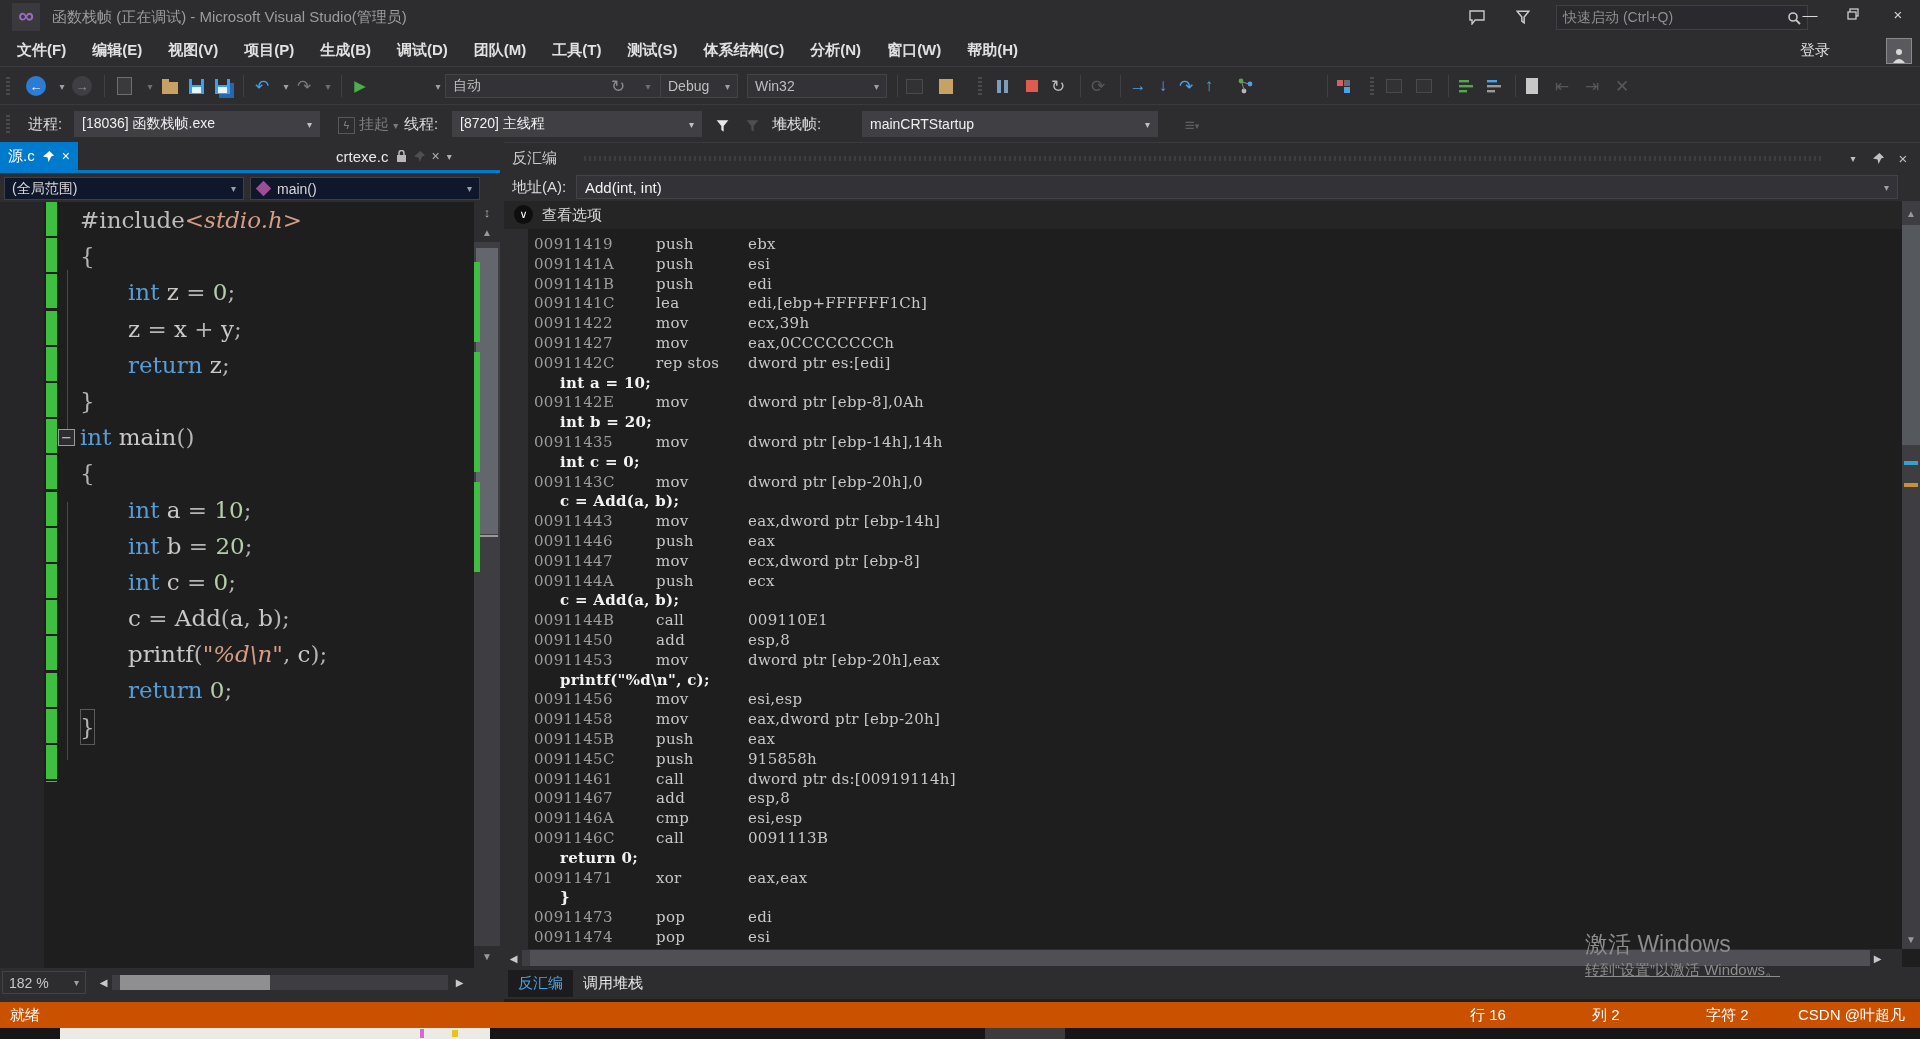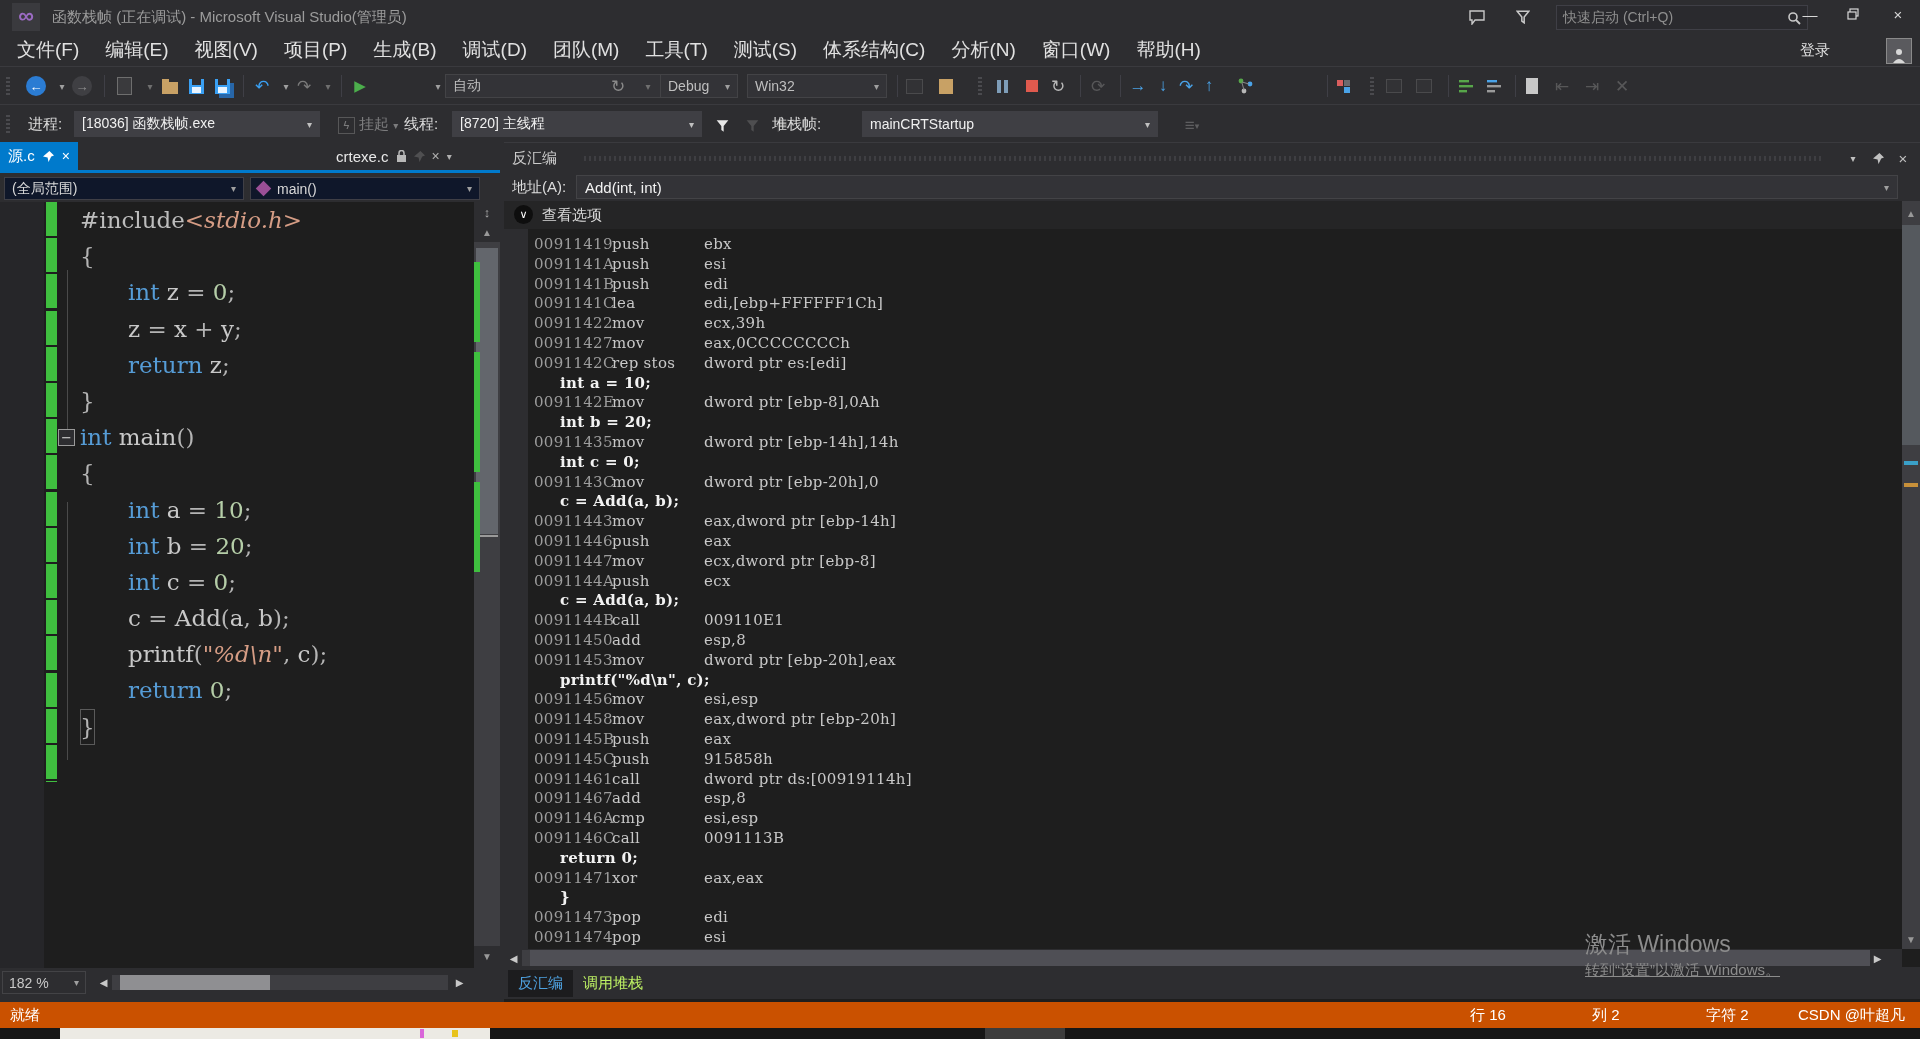--- a/index.html
+++ b/index.html
@@ -10,21 +10,21 @@
   .vslogo{position:absolute;left:12px;top:3px;width:28px;height:28px;background:#3a3a3e;color:#9b6bc3;
           font-size:22px;line-height:26px;text-align:center;font-weight:bold;}
   .apptitle{position:absolute;left:52px;top:0;height:34px;line-height:34px;color:#9c9c9c;font-size:15px;}
   .tb-ico{position:absolute;top:6px;width:26px;height:22px;color:#c8c8c8;display:flex;align-items:center;justify-content:center;}
   .quicklaunch{position:absolute;left:1556px;top:5px;width:238px;height:23px;background:#2a2a2e;border:1px solid #3f3f46;
                display:flex;align-items:center;padding:0 6px;color:#8f8f8f;font-size:14px;}
   .quicklaunch .ph{flex:1;}
   .winbtn{position:absolute;top:0;width:40px;height:28px;color:#d7d7d7;font-size:15px;display:flex;align-items:center;justify-content:center;}
   
   .menubar{position:absolute;left:0;top:34px;width:1920px;height:32px;background:#2d2d30;display:flex;align-items:center;padding-left:4px;box-sizing:border-box;}
-  .menu-item{padding:0 13px;line-height:32px;color:#e1e1e1;font-size:19px;white-space:nowrap;}
+  .menu-item{padding:0 13px;line-height:32px;color:#e1e1e1;font-size:15px;white-space:nowrap;font-weight:bold;}
   .signin{position:absolute;left:1800px;top:34px;line-height:32px;color:#e1e1e1;}
   .avatarbox{position:absolute;left:1886px;top:38px;width:24px;height:24px;border:1px solid #8a8a8a;background:#5a5a5e;
              display:flex;align-items:flex-end;justify-content:center;}
   
   .toolbar{position:absolute;left:0;top:66px;width:1920px;height:38px;background:#2d2d30;border-top:1px solid #3a3a3e;}
   .ti{position:absolute;top:7px;height:24px;min-width:20px;display:flex;align-items:center;justify-content:center;font-size:17px;}
   .vsep{position:absolute;top:8px;width:1px;height:22px;background:#3f3f46;}
   .grip{position:absolute;top:10px;width:4px;height:18px;
         background:repeating-linear-gradient(to bottom,#4a4a4e 0 2px,transparent 2px 4px);}
   .circlebtn{width:20px;height:20px;border-radius:50%;display:flex;align-items:center;justify-content:center;font-size:13px;color:#fff;}
@@ -104,30 +104,30 @@
   .addrcombo .arr{margin-left:auto;color:#9f9f9f;font-size:10px;}
   .optrow{position:absolute;left:0;top:58px;width:1416px;height:28px;background:#252526;}
   .optcircle{position:absolute;left:10px;top:4px;width:19px;height:19px;border-radius:50%;background:#0e0e0e;color:#fff;
              font-size:11px;display:flex;align-items:center;justify-content:center;}
   .optlabel{position:absolute;left:38px;top:0;line-height:28px;color:#d8d8d8;font-size:15px;}
   .listing{position:absolute;left:0;top:86px;width:1398px;height:720px;background:#1e1e1e;overflow:hidden;}
   .lmargin{position:absolute;left:0;top:0;width:24px;height:720px;background:#2d2d30;}
   .asmlines{position:absolute;left:30px;top:6px;font-family:"DejaVu Serif",serif;font-size:15px;letter-spacing:.3px;}
   .al{height:19.8px;line-height:19.8px;white-space:pre;}
   .aa{display:inline-block;width:78px;color:var(--c-addr,#9d9d9d);}
-  .ao{display:inline-block;width:92px;color:var(--c-asm,#c8c8c8);}
+  .ao{display:inline-block;width:92px;color:var(--c-asm,#c8c8c8);padding-left:44px;}
   .ap{color:var(--c-asm,#c8c8c8);}
   .al.src{color:var(--c-src,#f2f2f2);font-weight:bold;padding-left:26px;}
   .rvscroll{position:absolute;left:1398px;top:58px;width:18px;height:748px;background:#3e3e42;}
   .rvthumb{position:absolute;left:0;top:24px;width:18px;height:220px;background:#55595e;}
   .rhscroll{position:absolute;left:0;top:806px;width:1398px;height:18px;background:#2d2d30;}
   .rhscroll .track{position:absolute;left:18px;top:1px;width:1346px;height:16px;background:#3e3e42;}
   .rhscroll .thumb{position:absolute;left:26px;top:1px;width:1340px;height:16px;background:#4f4f55;}
   .rtabs{position:absolute;left:0;top:824px;width:1416px;height:32px;background:#2d2d30;display:flex;align-items:center;padding-left:4px;box-sizing:border-box;}
-  .rtab{padding:4px 10px;font-size:15px;color:#bef264;}
+  .rtab{padding:4px 10px;font-size:15px;color:#e5e5e5;}
   .rtab.active{background:#1c1c1e;color:#4ea1df;}
   
   .statusbar{position:absolute;left:0;top:1002px;width:1920px;height:26px;background:var(--orange,#ca5100);color:#fff;}
   .stitem{position:absolute;top:0;line-height:26px;font-size:15px;color:#fff;white-space:nowrap;}
   
   .belowstrip{position:absolute;left:0;top:1028px;width:1920px;height:11px;background:#161616;}
   .lightrect{position:absolute;left:60px;top:0;width:430px;height:11px;background:#eceae4;}
   .grayrect{position:absolute;left:985px;top:0;width:80px;height:11px;background:#3c3c3c;}
   .mark-magenta{position:absolute;left:420px;top:1px;width:4px;height:9px;background:#d966d9;}
   .mark-yellow{position:absolute;left:452px;top:2px;width:6px;height:7px;background:#e8c31c;}

